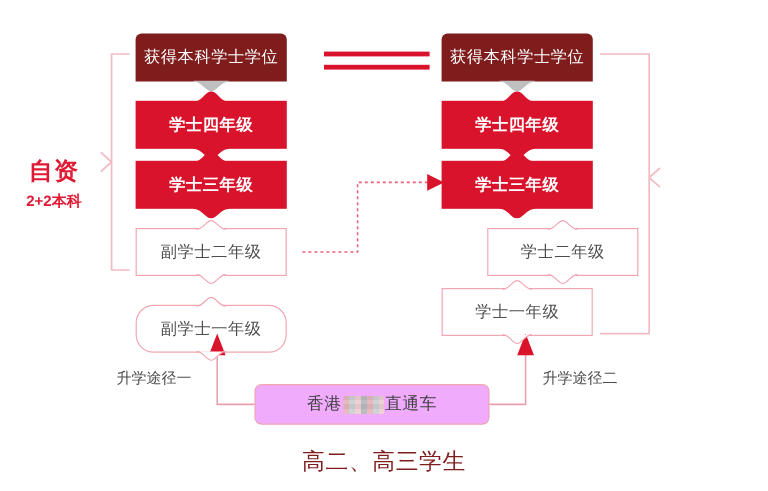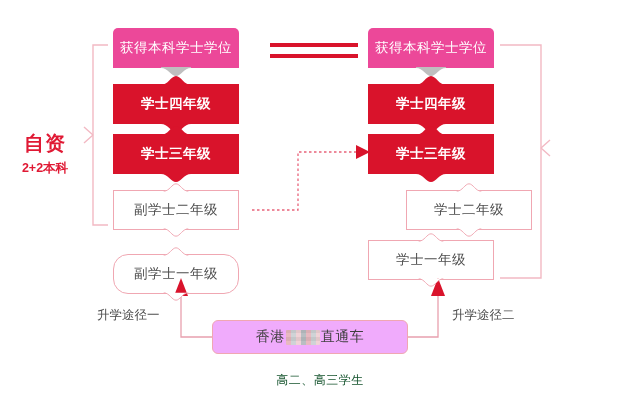--- a/index.html
+++ b/index.html
@@ -27,21 +27,21 @@
     align-items: center;
     justify-content: center;
     font-size: 13.5px;
     letter-spacing: 0.5px;
     box-sizing: border-box;
     user-select: none;
   }
   .step .lbl { position: relative; z-index: 3; line-height: 1; }
 
   
-  .step.gray  { background: #ec4899; color: #ffffff; }
+  .step.gray  { background: #7f1d1d; color: #ffffff; }
   .step.red   { background: #d9132b; color: #ffffff; font-weight: bold; }
   .step.outline {
     background: #ffffff;
     color: #4d4d4d;
     border: 1px solid #f0a7b2;
   }
 
   
   .step .notch-top,
   .step .notch-bottom {
@@ -123,22 +123,22 @@
     display: flex;
     align-items: center;
     justify-content: center;
     font-size: 14px;
     color: #3f3f3f;
     letter-spacing: 0.5px;
   }
 
   .bottom-note {
     position: absolute;
-    font-size: 12px;
-    color: #14532d;
+    font-size: 19px;
+    color: #7f1d1d;
     letter-spacing: 0.5px;
     white-space: nowrap;
     font-family: Liberation Serif, serif;
   }
 
   svg.overlay {
     position: absolute;
     left: 0; top: 0;
     width: 640px; height: 409px;
     pointer-events: none;

